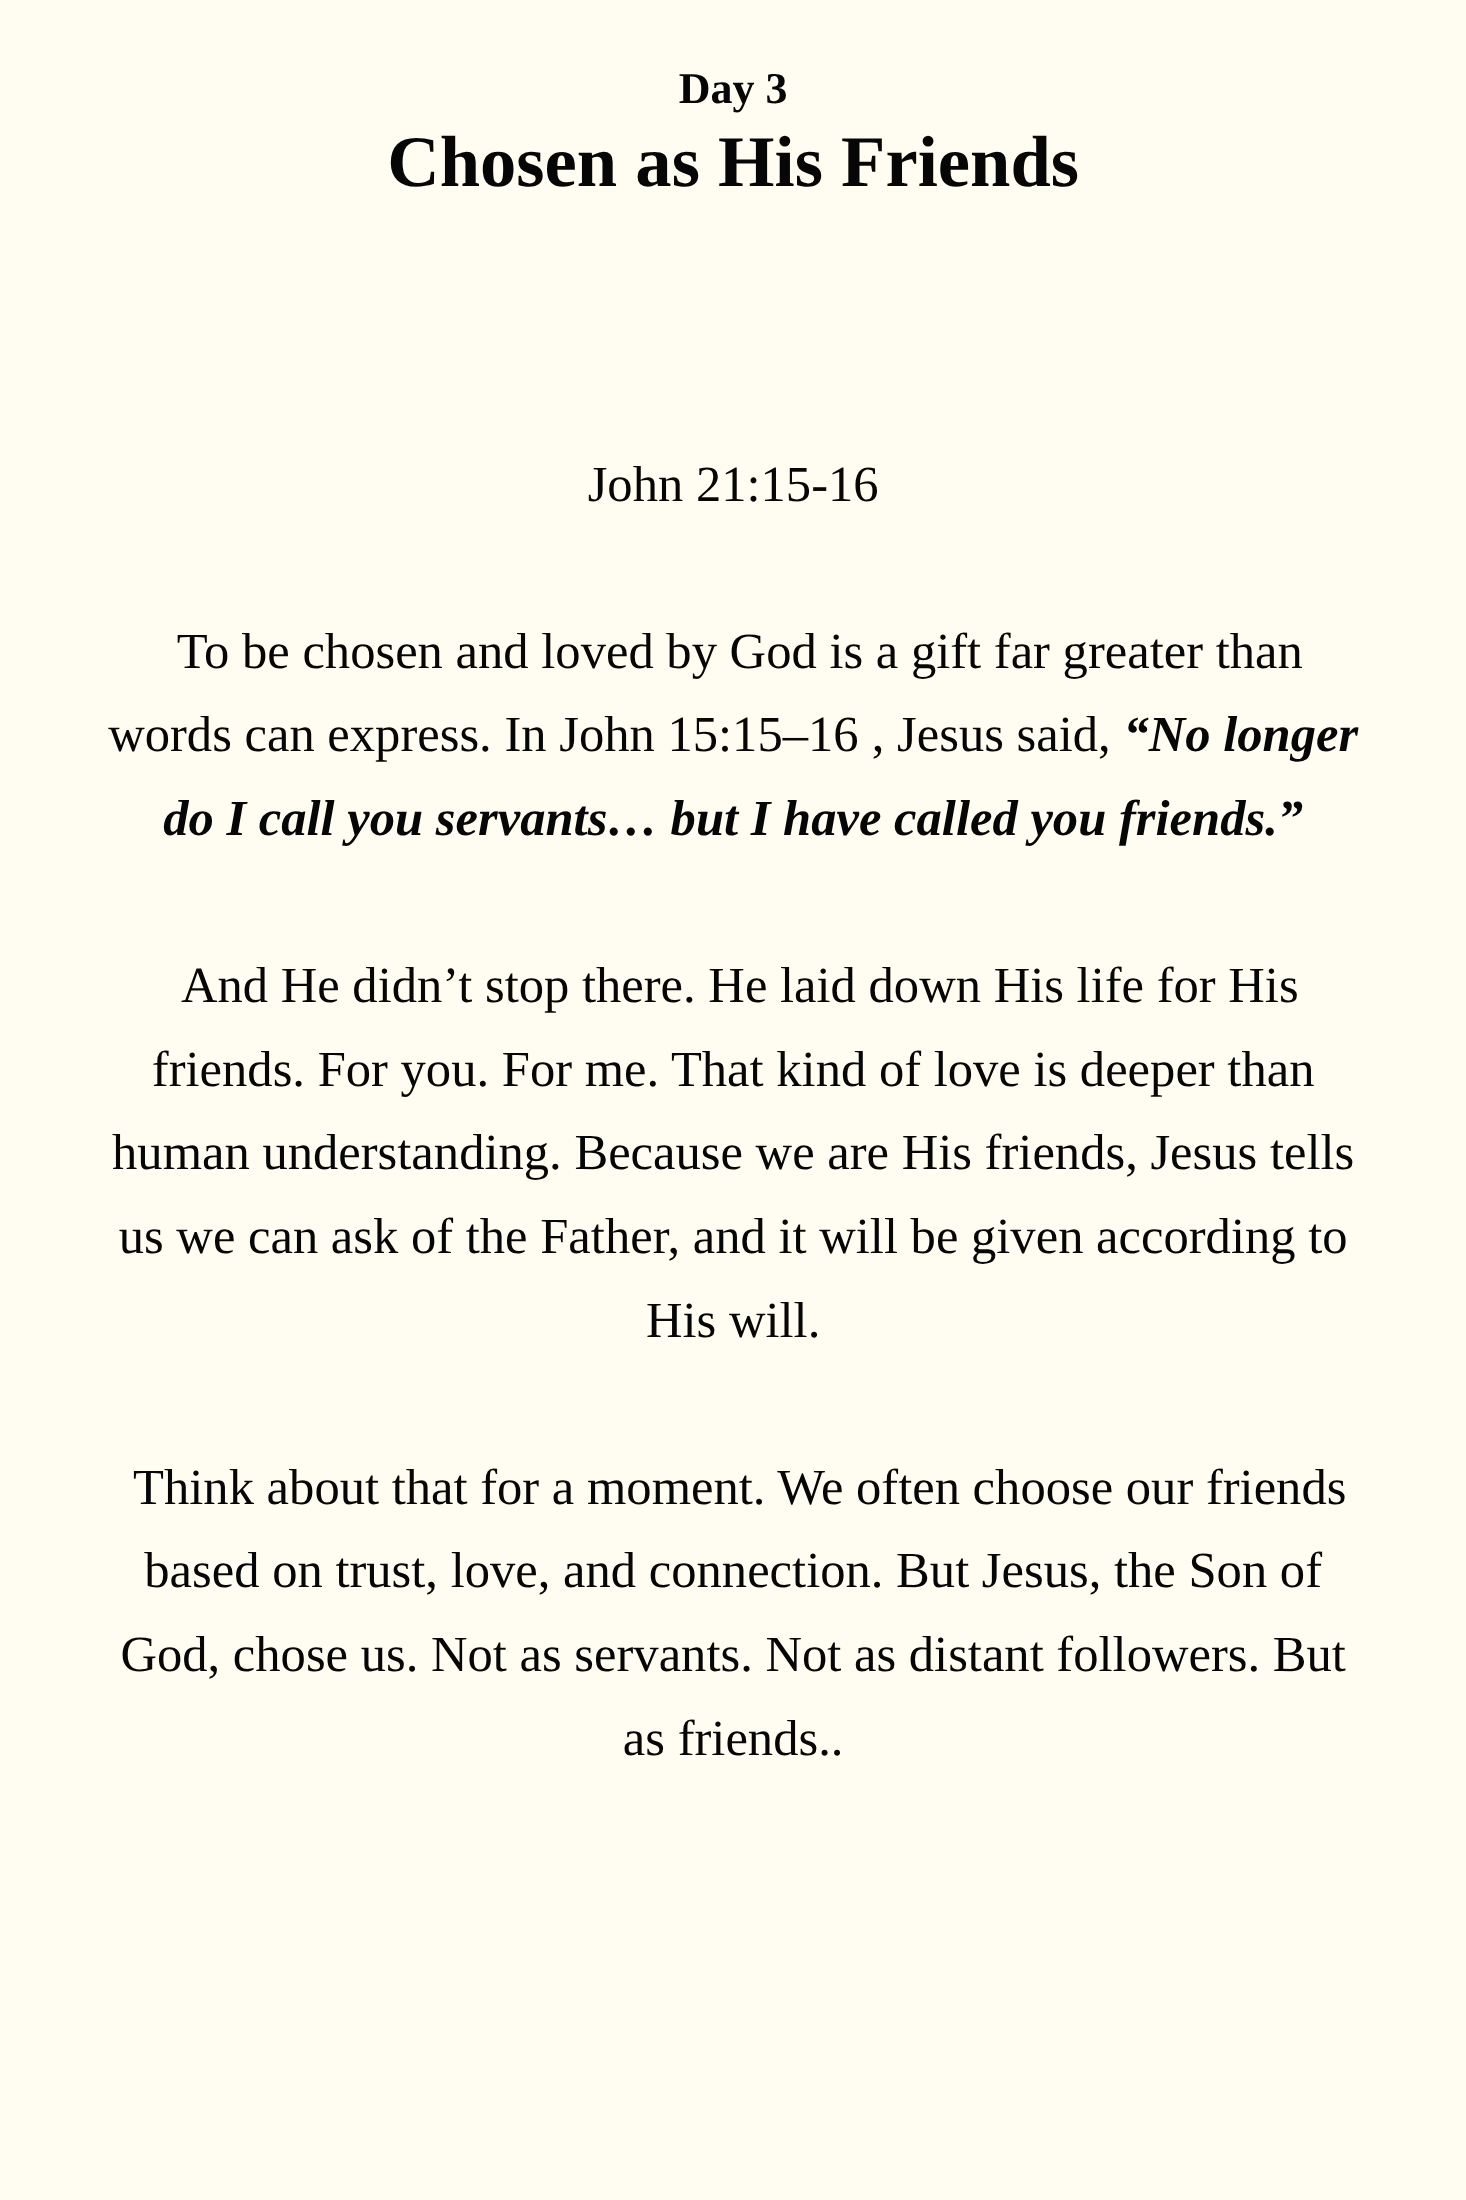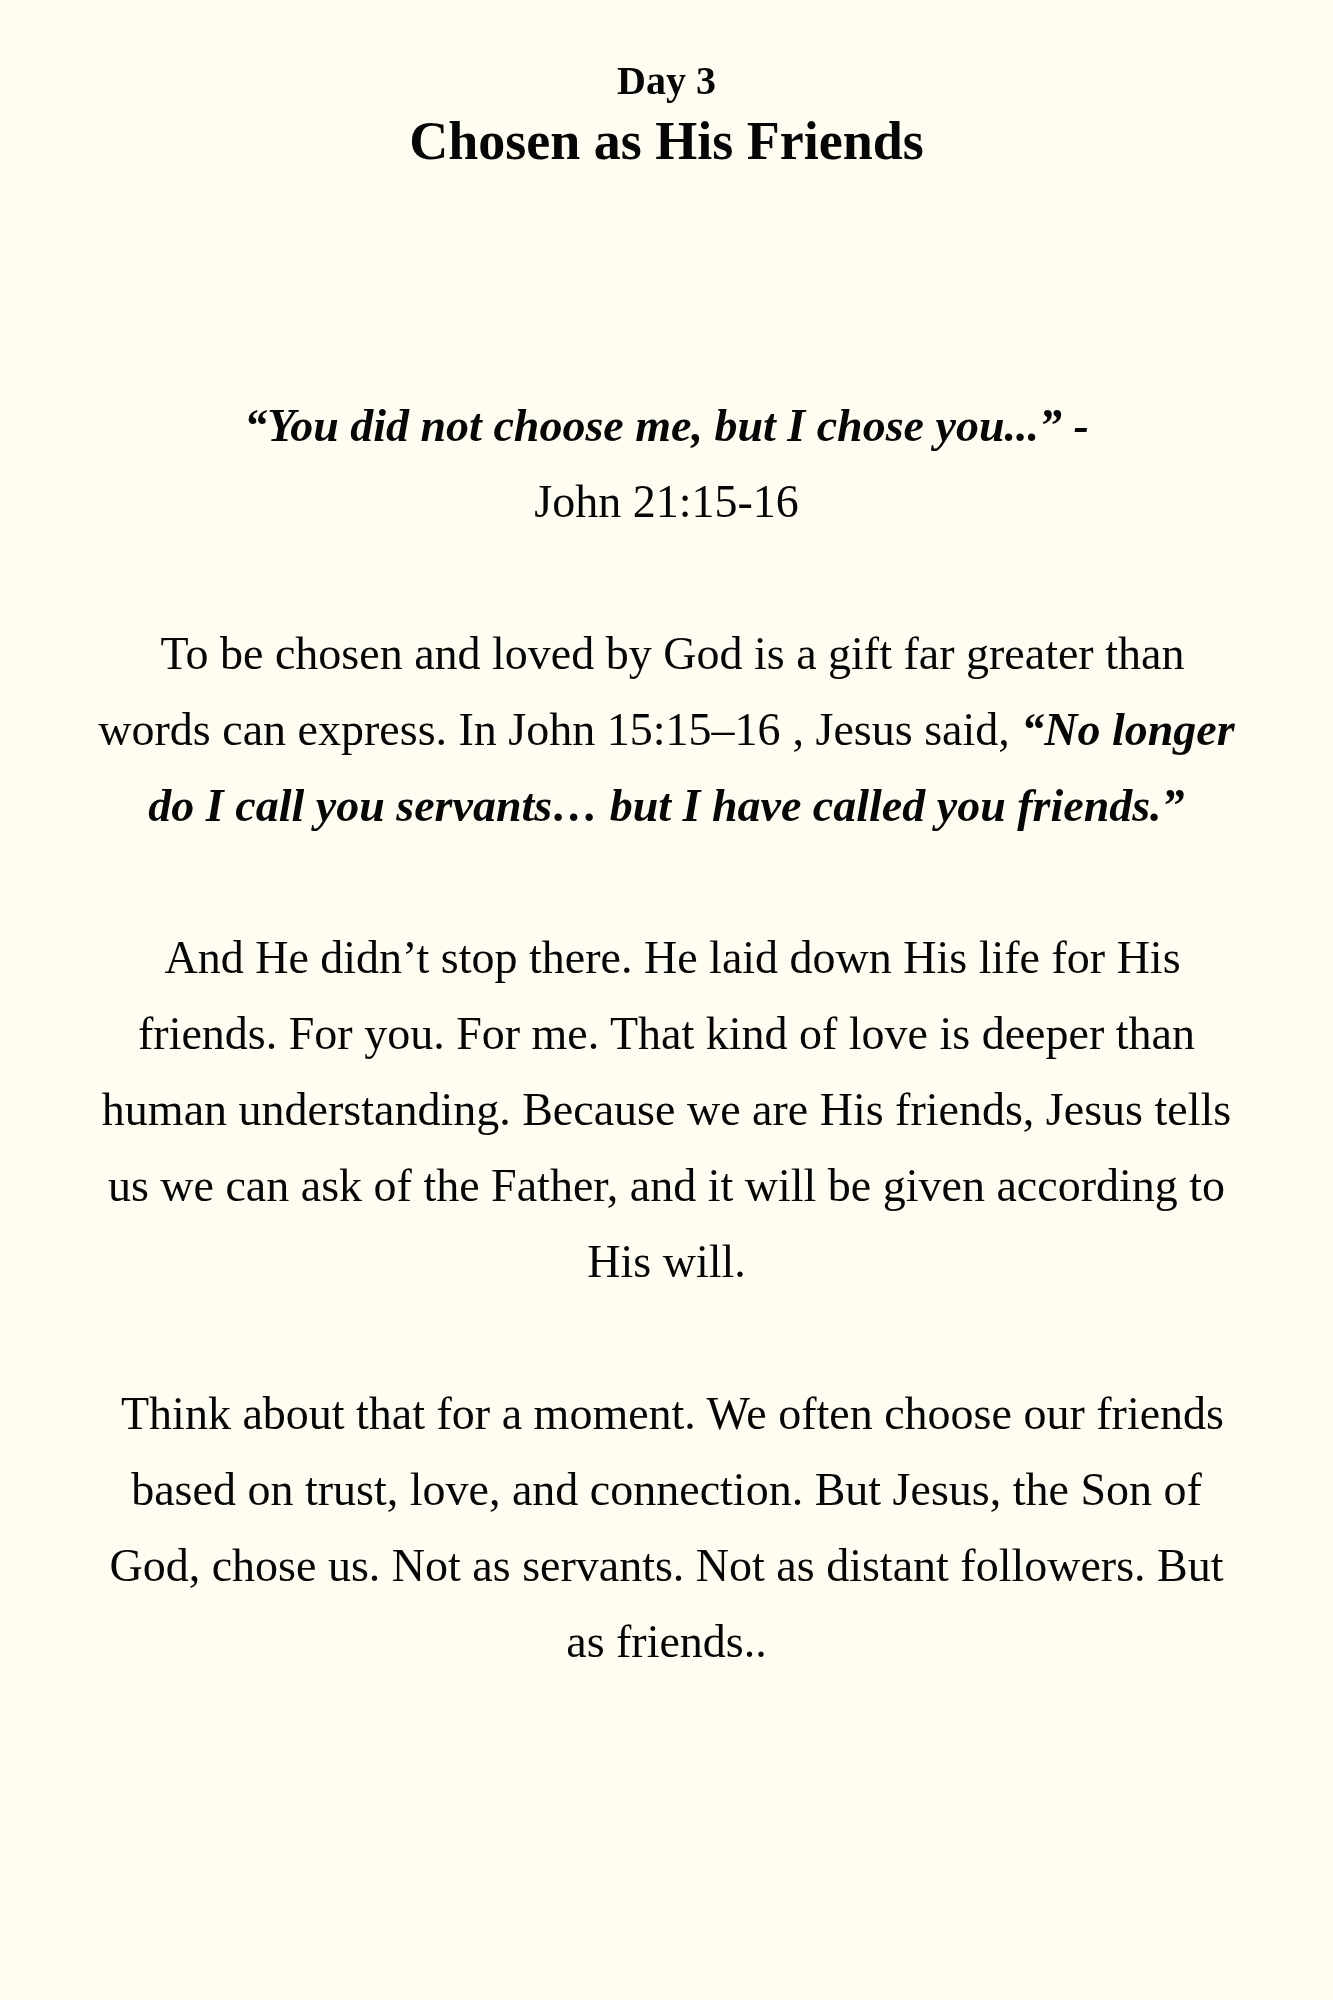--- a/index.html
+++ b/index.html
@@ -20,21 +20,21 @@
     height: 2000px;
     padding-top: 56px;
     text-align: center;
   }
   .day {
     font-size: 40px;
     font-weight: 700;
     line-height: 1.25;
   }
   .title {
-    font-size: 54px;
+    font-size: 66px;
     font-weight: 700;
     line-height: 1.15;
     margin: 4px 0 0 0;
   }
   .quote-block {
     margin-top: 216px;
   }
   .quote-block p,
   .body p {
     width: 1150px;
@@ -59,21 +59,20 @@
 </head>
 <body>
 
 <div class="page">
   <header>
     <div class="day">Day 3</div>
     <h1 class="title">Chosen as His Friends</h1>
   </header>
 
   <section class="quote-block">
-    <p class="quote">“You did not choose me, but I chose you...” -</p>
     <p class="reference">John 21:15-16</p>
   </section>
 
   <main class="body">
       <p><span class="seg-normal">To be chosen and loved by God is a gift far greater than words can express. In </span><span class="seg-bold">John 15:15–16</span><span class="seg-normal">, Jesus said, </span><span class="seg-bold-italic">“No longer do I call you servants… but I have called you friends.”</span></p>
       <p><span class="seg-normal">And He didn’t stop there. He laid down His life for His friends. For you. For me. That kind of love is deeper than human understanding. Because we are His friends, Jesus tells us we can ask of the Father, and it will be given according to His will.</span></p>
       <p><span class="seg-normal">Think about that for a moment. We often choose our friends based on trust, love, and connection. But Jesus, the Son of God, chose us. Not as servants. Not as distant followers. But as friends..</span></p>
     </main>
 </div>
 

